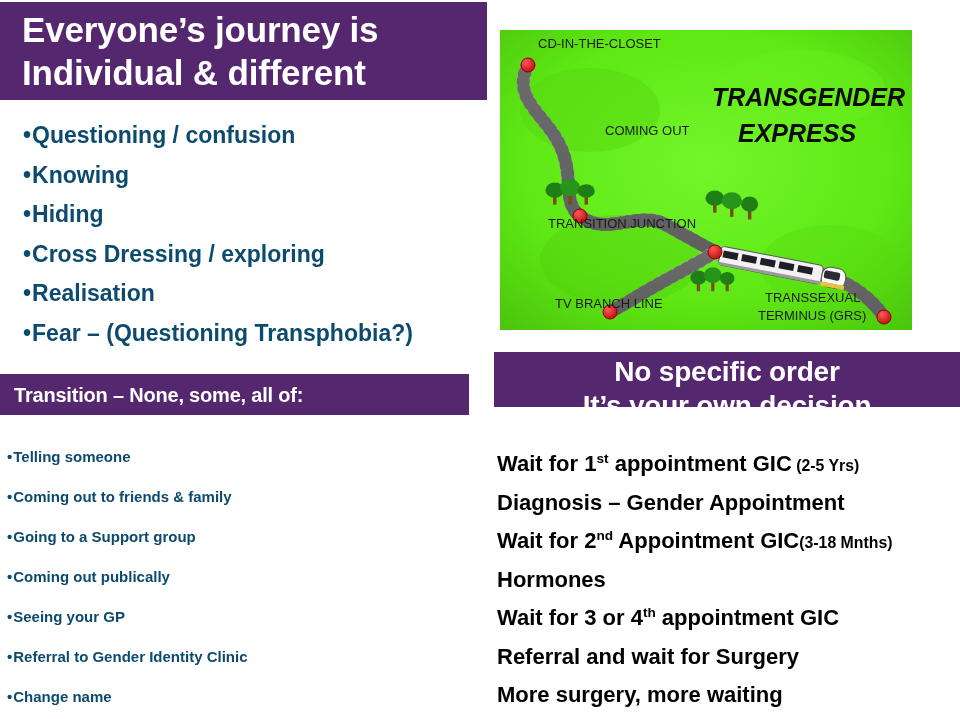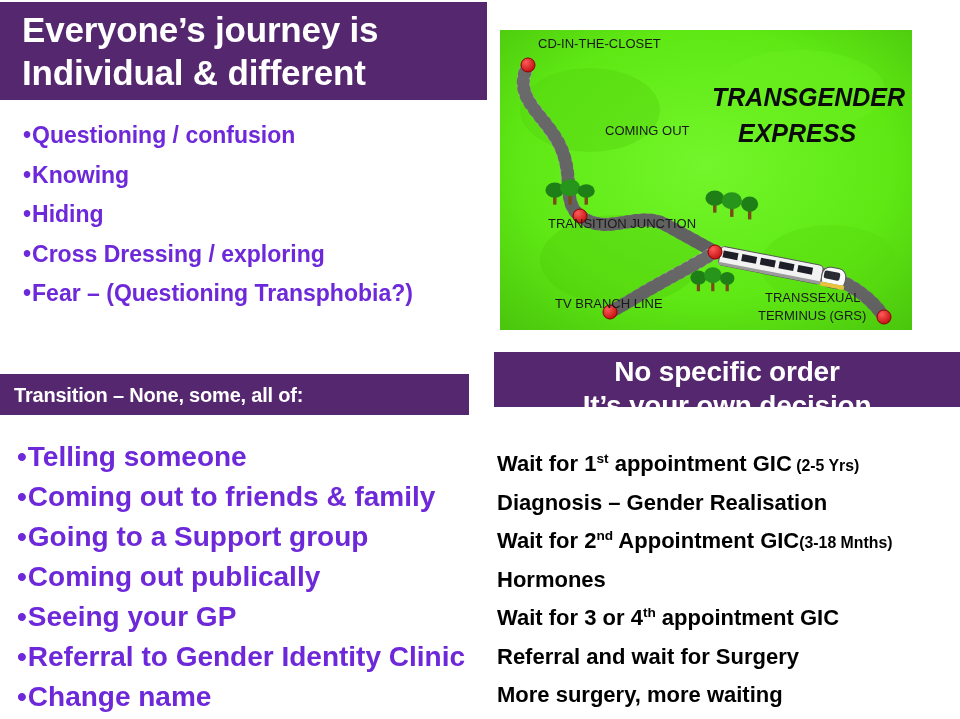--- a/index.html
+++ b/index.html
@@ -61,40 +61,40 @@
     text-align: center;
   }
   .banner-line { display: block; white-space: nowrap; }
 
   
   .bullet-list {
     position: absolute;
     list-style: none;
     margin: 0;
     padding: 0;
-    color: #6d28d9;
+    color: #0c4a6e;
     font-weight: bold;
   }
   .bullet-list li {
     white-space: nowrap;
   }
   .bullet-list li::before {
     content: "\2022";
     margin-right: 1px;
   }
   #journey-list {
     left: 23px;
     top: 116px;
     font-size: 23px;
     line-height: 39.5px;
   }
   #transition-list {
-    left: 17px;
+    left: 7px;
     top: 437px;
-    font-size: 28px;
+    font-size: 15px;
     line-height: 40px;
   }
 
   
   #steps-list {
     position: absolute;
     left: 497px;
     top: 446px;
     margin: 0;
     padding: 0;
@@ -134,20 +134,21 @@
   <div class="banner" id="title-banner">
     <span class="banner-line">Everyone’s journey is</span>
     <span class="banner-line">Individual &amp; different</span>
   </div>
 
   <ul class="bullet-list" id="journey-list">
     <li>Questioning / confusion</li>
     <li>Knowing</li>
     <li>Hiding</li>
     <li>Cross Dressing / exploring</li>
+    <li>Realisation</li>
     <li>Fear – (Questioning Transphobia?)</li>
   </ul>
 
   <div class="banner" id="transition-banner">
     <span class="banner-line">Transition – None, some, all of:</span>
   </div>
 
   <ul class="bullet-list" id="transition-list">
     <li>Telling someone</li>
     <li>Coming out to friends &amp; family</li>
@@ -265,21 +266,21 @@
   <div class="banner" id="order-banner">
     <span class="banner-line">No specific order</span>
     <span class="banner-line">It’s your own decision</span>
   </div>
 
   <ul id="steps-list">
     <li>
       <span>Wait for 1</span><span class="sup">st</span><span> appointment GIC</span><span class="note"> (2-5 Yrs)</span>
     </li>
     <li>
-      <span>Diagnosis – Gender Realisation</span><span class="sup"></span><span></span><span class="note"></span>
+      <span>Diagnosis – Gender Appointment</span><span class="sup"></span><span></span><span class="note"></span>
     </li>
     <li>
       <span>Wait for 2</span><span class="sup">nd</span><span> Appointment GIC</span><span class="note">(3-18 Mnths)</span>
     </li>
     <li>
       <span>Hormones</span><span class="sup"></span><span></span><span class="note"></span>
     </li>
     <li>
       <span>Wait for 3 or 4</span><span class="sup">th</span><span> appointment GIC</span><span class="note"></span>
     </li>

